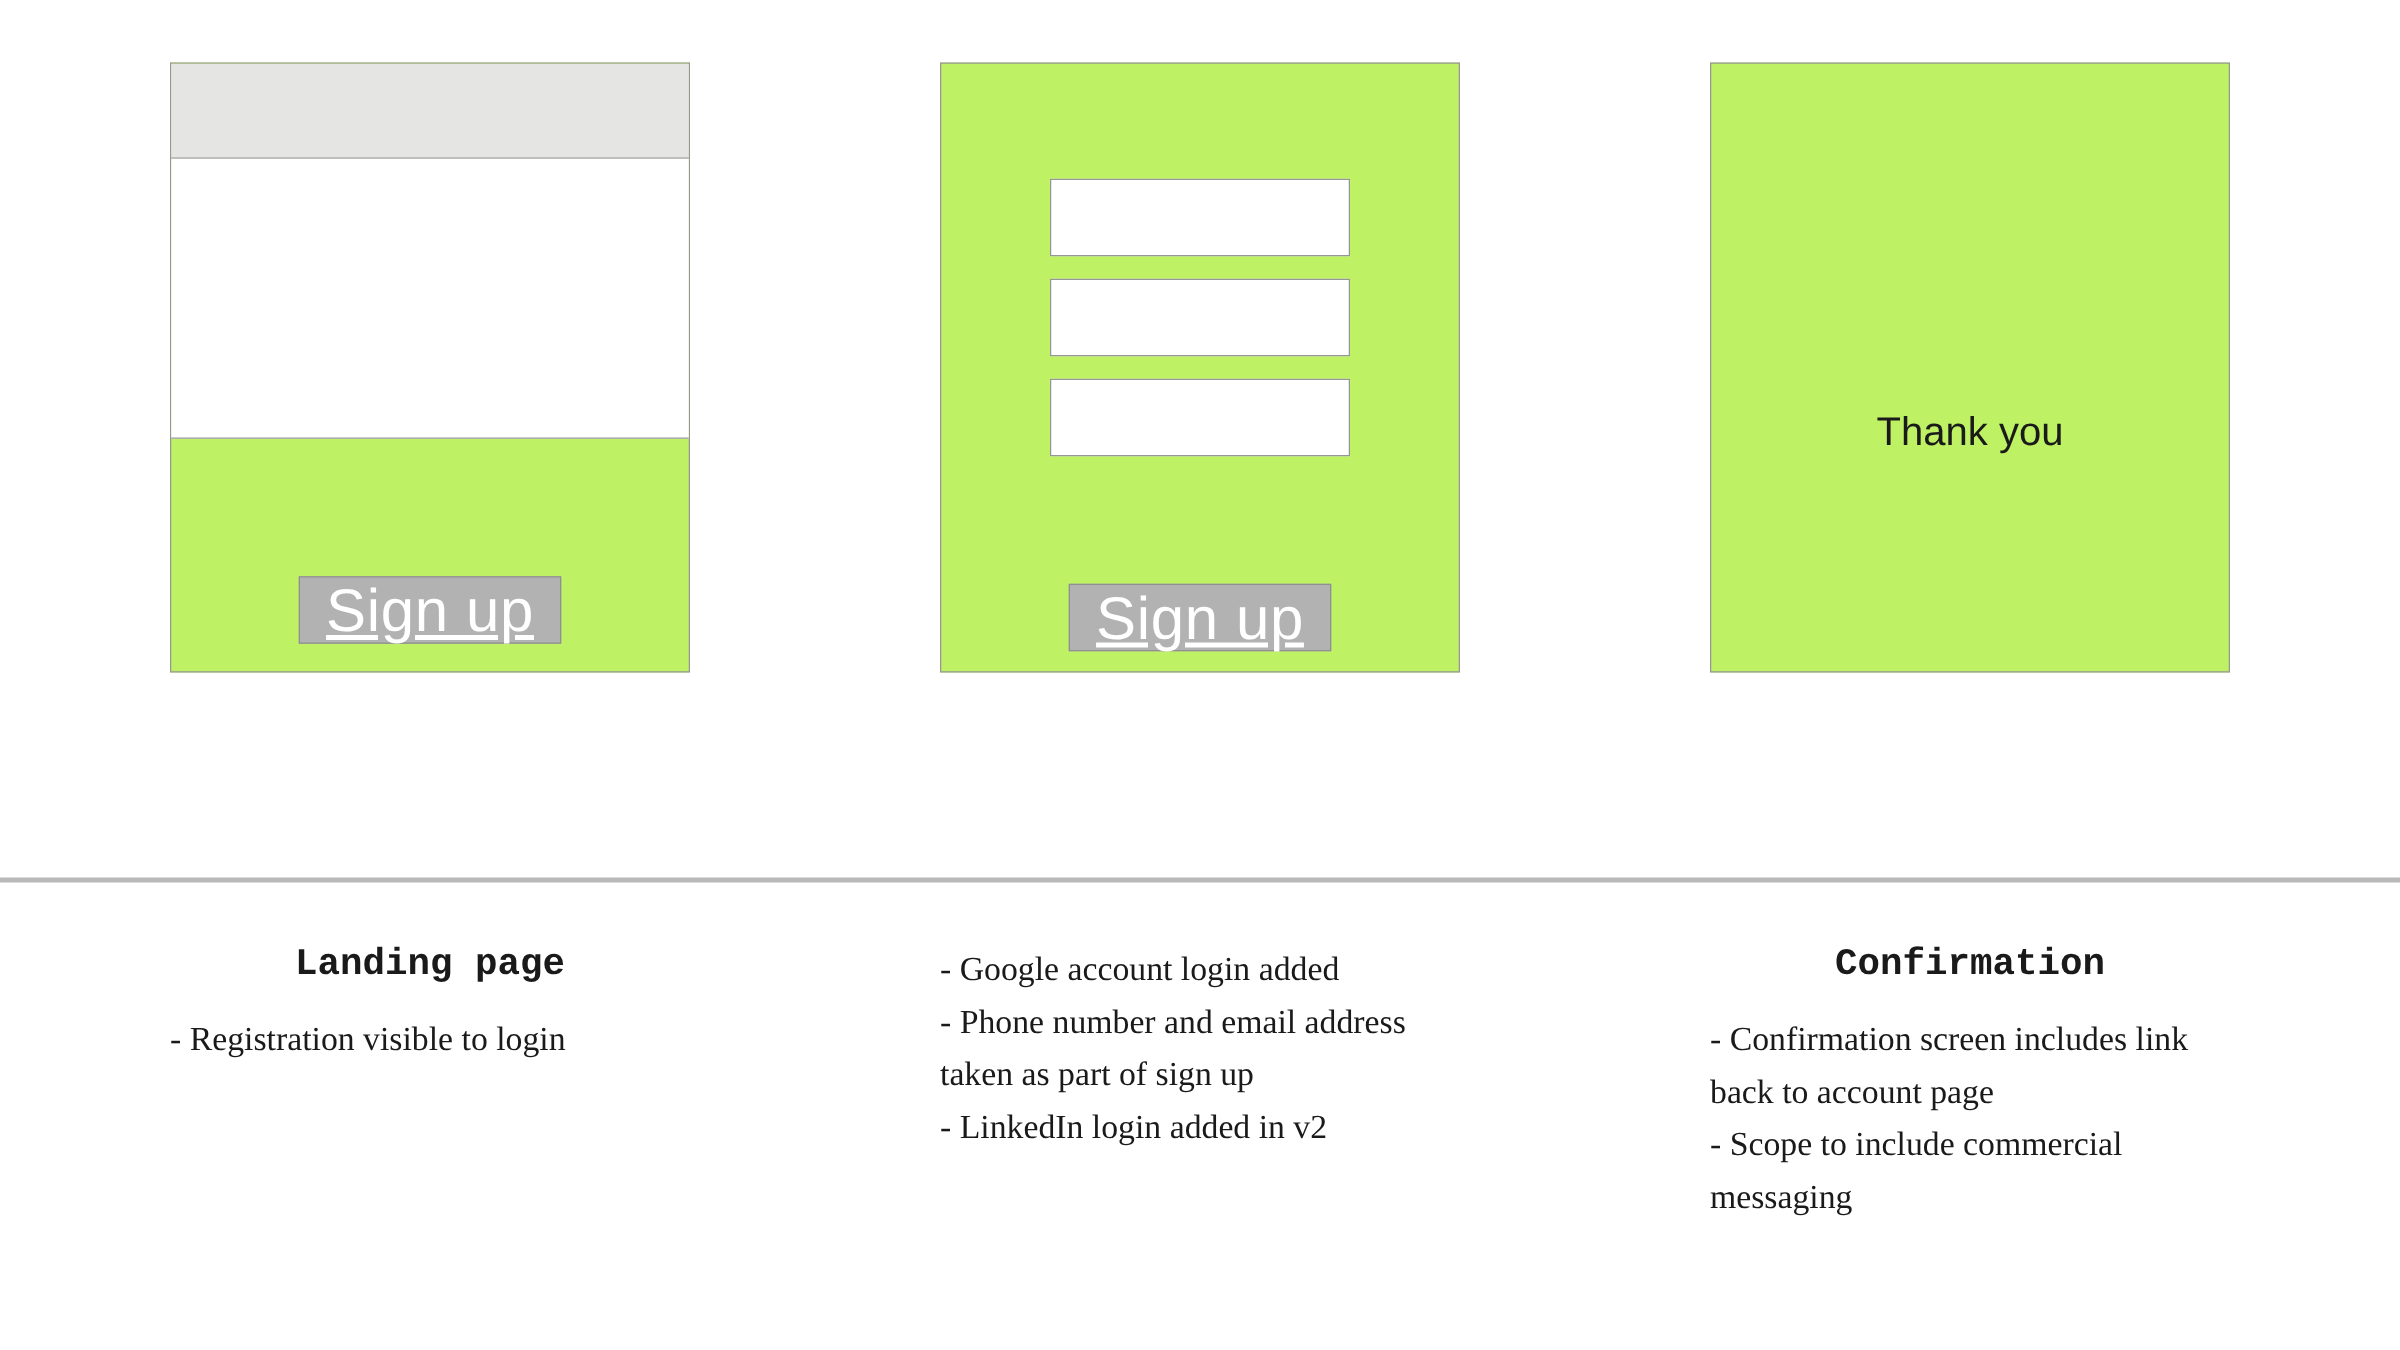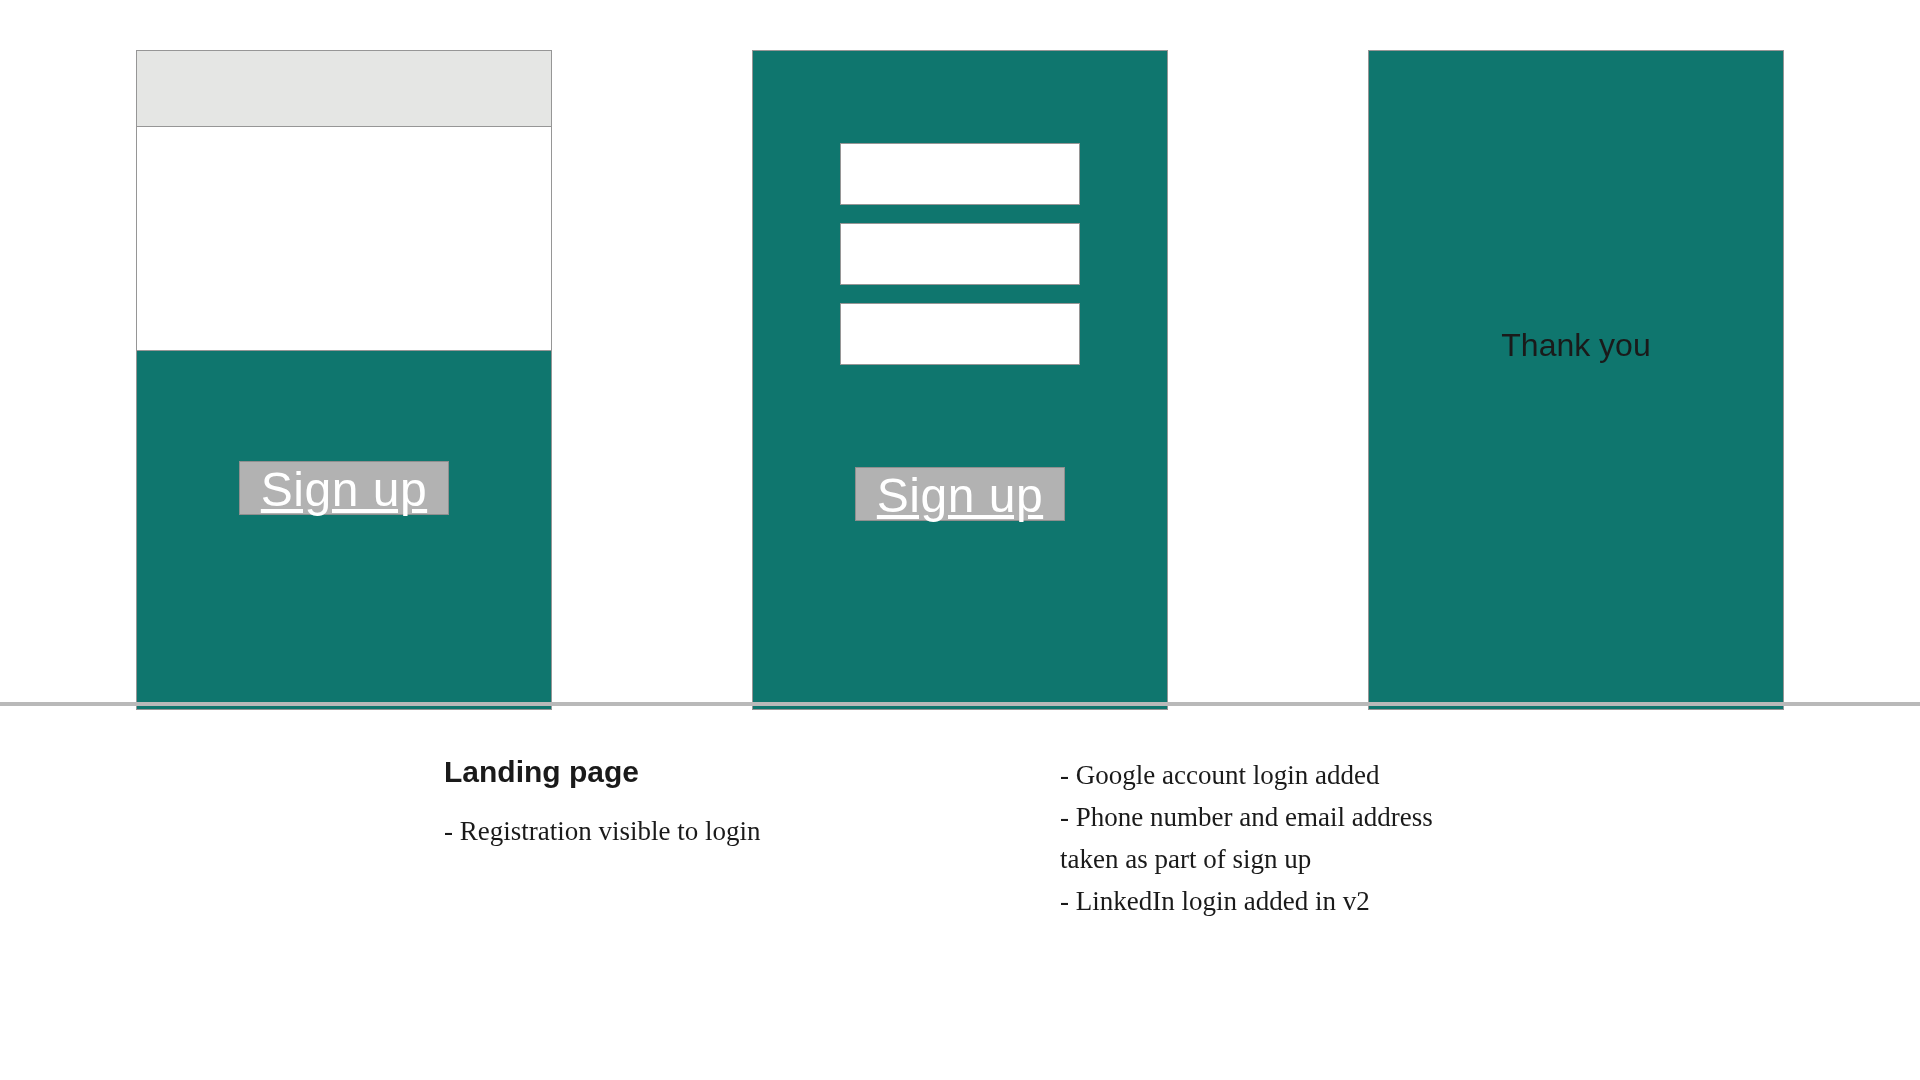--- a/index.html
+++ b/index.html
@@ -29,22 +29,22 @@
     top: 50px;
     left: 0;
     width: 100%;
     height: 612px;
     display: flex;
     justify-content: center;
     gap: 200px;
   }
   .screen {
     width: 416px;
-    height: 660px;
-    background: #0f766e;
+    height: 488px;
+    background: #bef264;
     border: 1px solid #969696;
     position: relative;
   }
   
   .s1-header {
     width: 100%;
     height: 76px;
     background: #e5e6e4;
     border-bottom: 1px solid #969696;
   }
@@ -116,25 +116,26 @@
     left: 0;
     width: 100%;
     display: flex;
     justify-content: center;
     gap: 200px;
   }
   .caption {
     width: 416px;
   }
   .caption h3 {
-    font-family: Liberation Sans, sans-serif;
+    font-family: Liberation Mono, monospace;
     font-weight: 700;
     font-size: 30px;
     color: #1a1a1a;
     margin-bottom: 22px;
+    text-align: center;
   }
   .caption ul {
     list-style: none;
     font-family: Georgia, "Times New Roman", serif;
     font-size: 27px;
     line-height: 1.55;
     color: #1a1a1a;
   }
   .caption ul li::before {
     content: "- ";
@@ -188,14 +189,21 @@
   </div>
 
   <div class="caption c2">
     <ul>
       <li>Google account login added</li>
       <li>Phone number and email address taken as part of sign up</li>
       <li>LinkedIn login added in v2</li>
     </ul>
   </div>
 
+  <div class="caption c3">
+    <h3>Confirmation</h3>
+    <ul>
+      <li>Confirmation screen includes link back to account page</li>
+      <li>Scope to include commercial messaging</li>
+    </ul>
+  </div>
 
 </div>
 
 </body></html>

